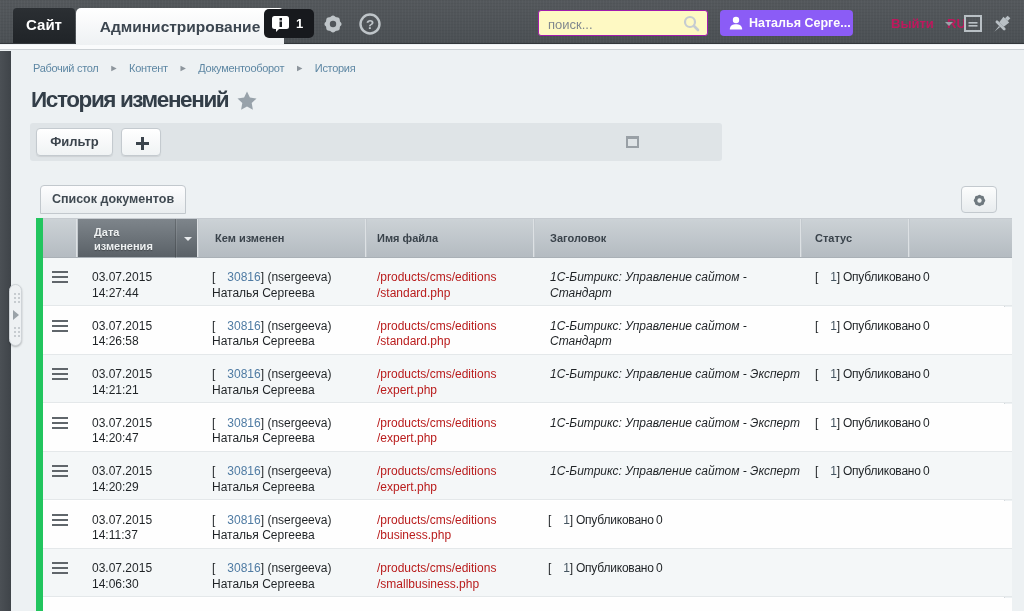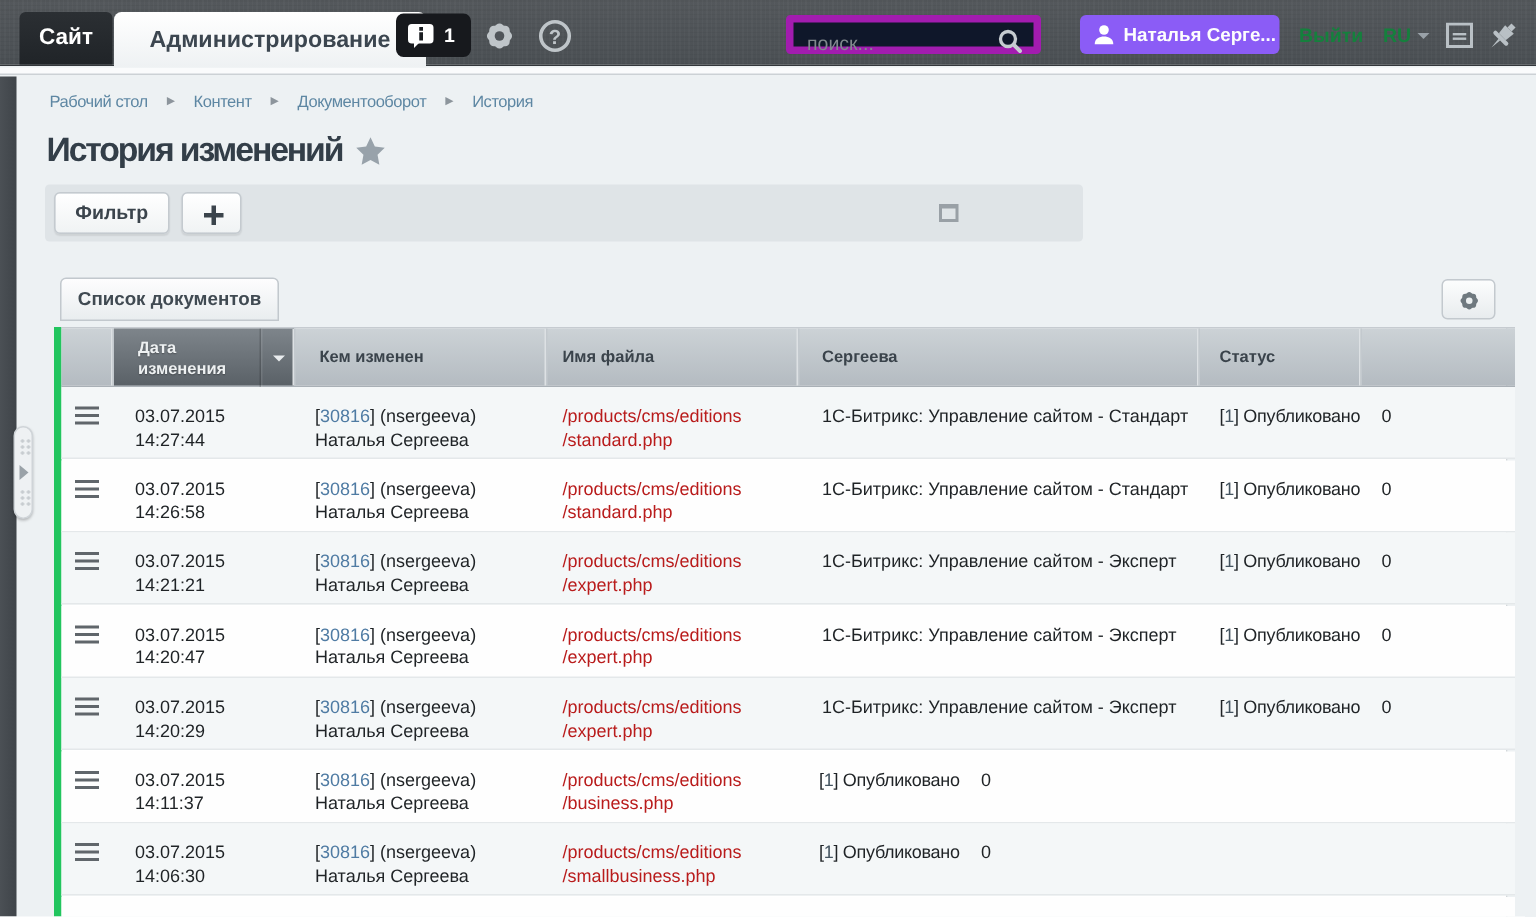--- a/index.html
+++ b/index.html
@@ -18,27 +18,27 @@
     border-bottom:1px solid #ccd1d5; }
   #tab-site { left:13px; top:8px; width:62px; height:35px;
     background:linear-gradient(#2b2f33,#202428); border-radius:4px 4px 0 0;
     color:#fff; font-size:15px; font-weight:bold; text-align:center; line-height:34px; }
   #tab-admin { left:76px; top:8px; width:208px; height:37px;
     background:linear-gradient(#ffffff,#eef1f3); border-radius:5px 5px 0 0;
     color:#3c4650; font-size:15.5px; font-weight:bold; text-align:center; line-height:37px; }
   #badge { left:264px; top:9px; width:50px; height:29px;
     background:#17191d; border-radius:5px; color:#fff; }
   #badge .num { position:absolute; left:32px; top:7px; font-size:13px; font-weight:bold; }
-  #search { left:524px; top:10px; width:170px; height:26px;
-    background:#0f172a; border:5px solid #a21caf; border-radius:3px; }
+  #search { left:538px; top:10px; width:170px; height:26px;
+    background:#fef9c3; border:1px solid #a21caf; border-radius:3px; }
   #search .ph { position:absolute; left:9px; top:6px; color:#81888e; font-size:13px; }
   #userbtn { left:720px; top:10px; width:133px; height:26px;
     background:#8b5cf6; border-radius:4px; color:#fdfdfd; }
   #userbtn .nm { position:absolute; left:29px; top:6px; font-size:12.5px; font-weight:bold; }
-  .toplink { color:#15803d; font-size:13px; font-weight:bold; }
+  .toplink { color:#be185d; font-size:13px; font-weight:bold;margin-left:25px; }
 
   
   #sidebar { left:0; top:51px; width:11px; height:560px;
     background:linear-gradient(to right,#4b5055,#3f4449); }
   #sidepill { left:9px; top:284px; width:13px; height:62px;
     background:#eef1f3; border:1px solid #cfd4d8; border-radius:7px;
     box-shadow:0 1px 2px rgba(0,0,0,.25); }
   #sidepill .dots { position:absolute; left:2.5px; width:8px; height:12px;
     background-image:radial-gradient(circle, #c7ccd0 1px, transparent 1.2px); background-size:4px 4px; }
   #sidepill .arr { position:absolute; left:3px; top:25px; width:0; height:0;
@@ -63,21 +63,21 @@
   
   #gridtab { left:40px; top:185px; width:146px; height:29px;
     background:linear-gradient(#fdfdfe,#e9edef); border:1px solid #c2c8cd;
     border-radius:4px 4px 0 0; color:#404a52; font-size:12.5px; font-weight:bold;
     text-align:center; line-height:27px; }
   #gearbtn { left:961px; top:186px; width:36px; height:27px;
     background:linear-gradient(#fcfdfd,#e8ecee); border:1px solid #c3c9ce; border-radius:4px; }
 
   
   #grid { left:36px; top:218px; width:969px; height:393px; background:#fff;
-    border-left:5px solid #22c55e; border-right:1px solid #d3d8db; }
+    border-left:7px solid #22c55e; border-right:1px solid #d3d8db; }
   #ghead { position:absolute; left:0; top:0; width:969px; height:40px; display:flex;
     background:linear-gradient(#ccd2d6,#b4bbc1); border-top:1px solid #c6cbd0; border-bottom:1px solid #a9b0b6; }
   #ghead .hc { border-right:1px solid #c3c9ce; box-shadow:inset -1px 0 0 #dde1e4;
     color:#3a434b; font-size:11px; font-weight:bold; position:relative; }
   #ghead .hc .ht { position:absolute; left:16px; top:13px; }
   #ghead .hc.two .ht { top:6px; line-height:14px; }
   #hdark { background:linear-gradient(#7e858b,#5a6167); color:#f4f6f7; position:relative; }
   #hdark .ht { position:absolute; left:16px; top:6px; line-height:14px; font-size:11px; font-weight:bold; color:#eef1f2; text-shadow:0 1px 1px rgba(0,0,0,.3); }
   #hdark .dd { position:absolute; right:0; top:0; width:23px; height:40px; border-left:1px solid rgba(0,0,0,.18);
     box-shadow:inset 1px 0 0 rgba(255,255,255,.10); }
@@ -86,27 +86,27 @@
 
   .row { position:absolute; left:0; width:969px; height:48px; display:flex;
     border-bottom:1px solid #e4e8ea; font-size:12px; color:#1f2326; line-height:15.5px; }
   .row.odd { background:#f4f7f8; }
   .row.even { background:#fefefe; }
   .cell { padding-top:12px; overflow:hidden; }
   .c0 { width:35px; position:relative; }
   .c1 { width:121px; padding-left:14px; }
   .c2 { width:168px; padding-left:13px; }
   .c3 { width:168px; padding-left:10px; }
-  .c4 { width:267px; padding-left:15px; }
+  .c4 { width:267px; padding-left:15px;font-style:italic; }
   .c5 { width:108px; padding-left:13px; white-space:nowrap; overflow:visible !important; letter-spacing:-0.2px; }
   .c6 { width:102px; padding-left:13px; }
   .burger { position:absolute; left:9px; top:13px; width:16px; height:12px;
     border-top:2px solid #60666b; border-bottom:2px solid #60666b; }
   .burger:after { content:""; position:absolute; left:0; top:3px; width:16px; height:2px; background:#60666b; }
-  a.blu { color:#4f7ba3; text-decoration:none; }
+  a.blu { color:#4f7ba3; text-decoration:none;margin-left:12px; }
   a.pur { color:#b91c1c; text-decoration:none; }
 </style>
 </head>
 <body>
   <div class="abs" id="topbar"></div>
   <div class="abs" id="topstrip"></div>
   <div class="abs" id="tab-site">Сайт</div>
   <div class="abs" id="tab-admin">Администрирование</div>
   <div class="abs" id="badge">
     <svg style="position:absolute;left:7px;top:6px" width="20" height="18" viewBox="0 0 20 18">
@@ -201,21 +201,21 @@
           <i></i>
         </span>
       </div>
       <div class="hc" style="width:168px">
         <span class="ht">Кем изменен</span>
       </div>
       <div class="hc" style="width:168px">
         <span class="ht" style="left:10px">Имя файла</span>
       </div>
       <div class="hc" style="width:267px">
-        <span class="ht" style="left:15px">Сергеева</span>
+        <span class="ht" style="left:15px">Заголовок</span>
       </div>
       <div class="hc" style="width:108px">
         <span class="ht" style="left:13px">Статус</span>
       </div>
     </div>
       <div class="row odd" style="top:40px">
         <div class="cell c0">
         <span class="burger"></span>
       </div>
         <div class="cell c1">03.07.2015<br>14:27:44</div>

